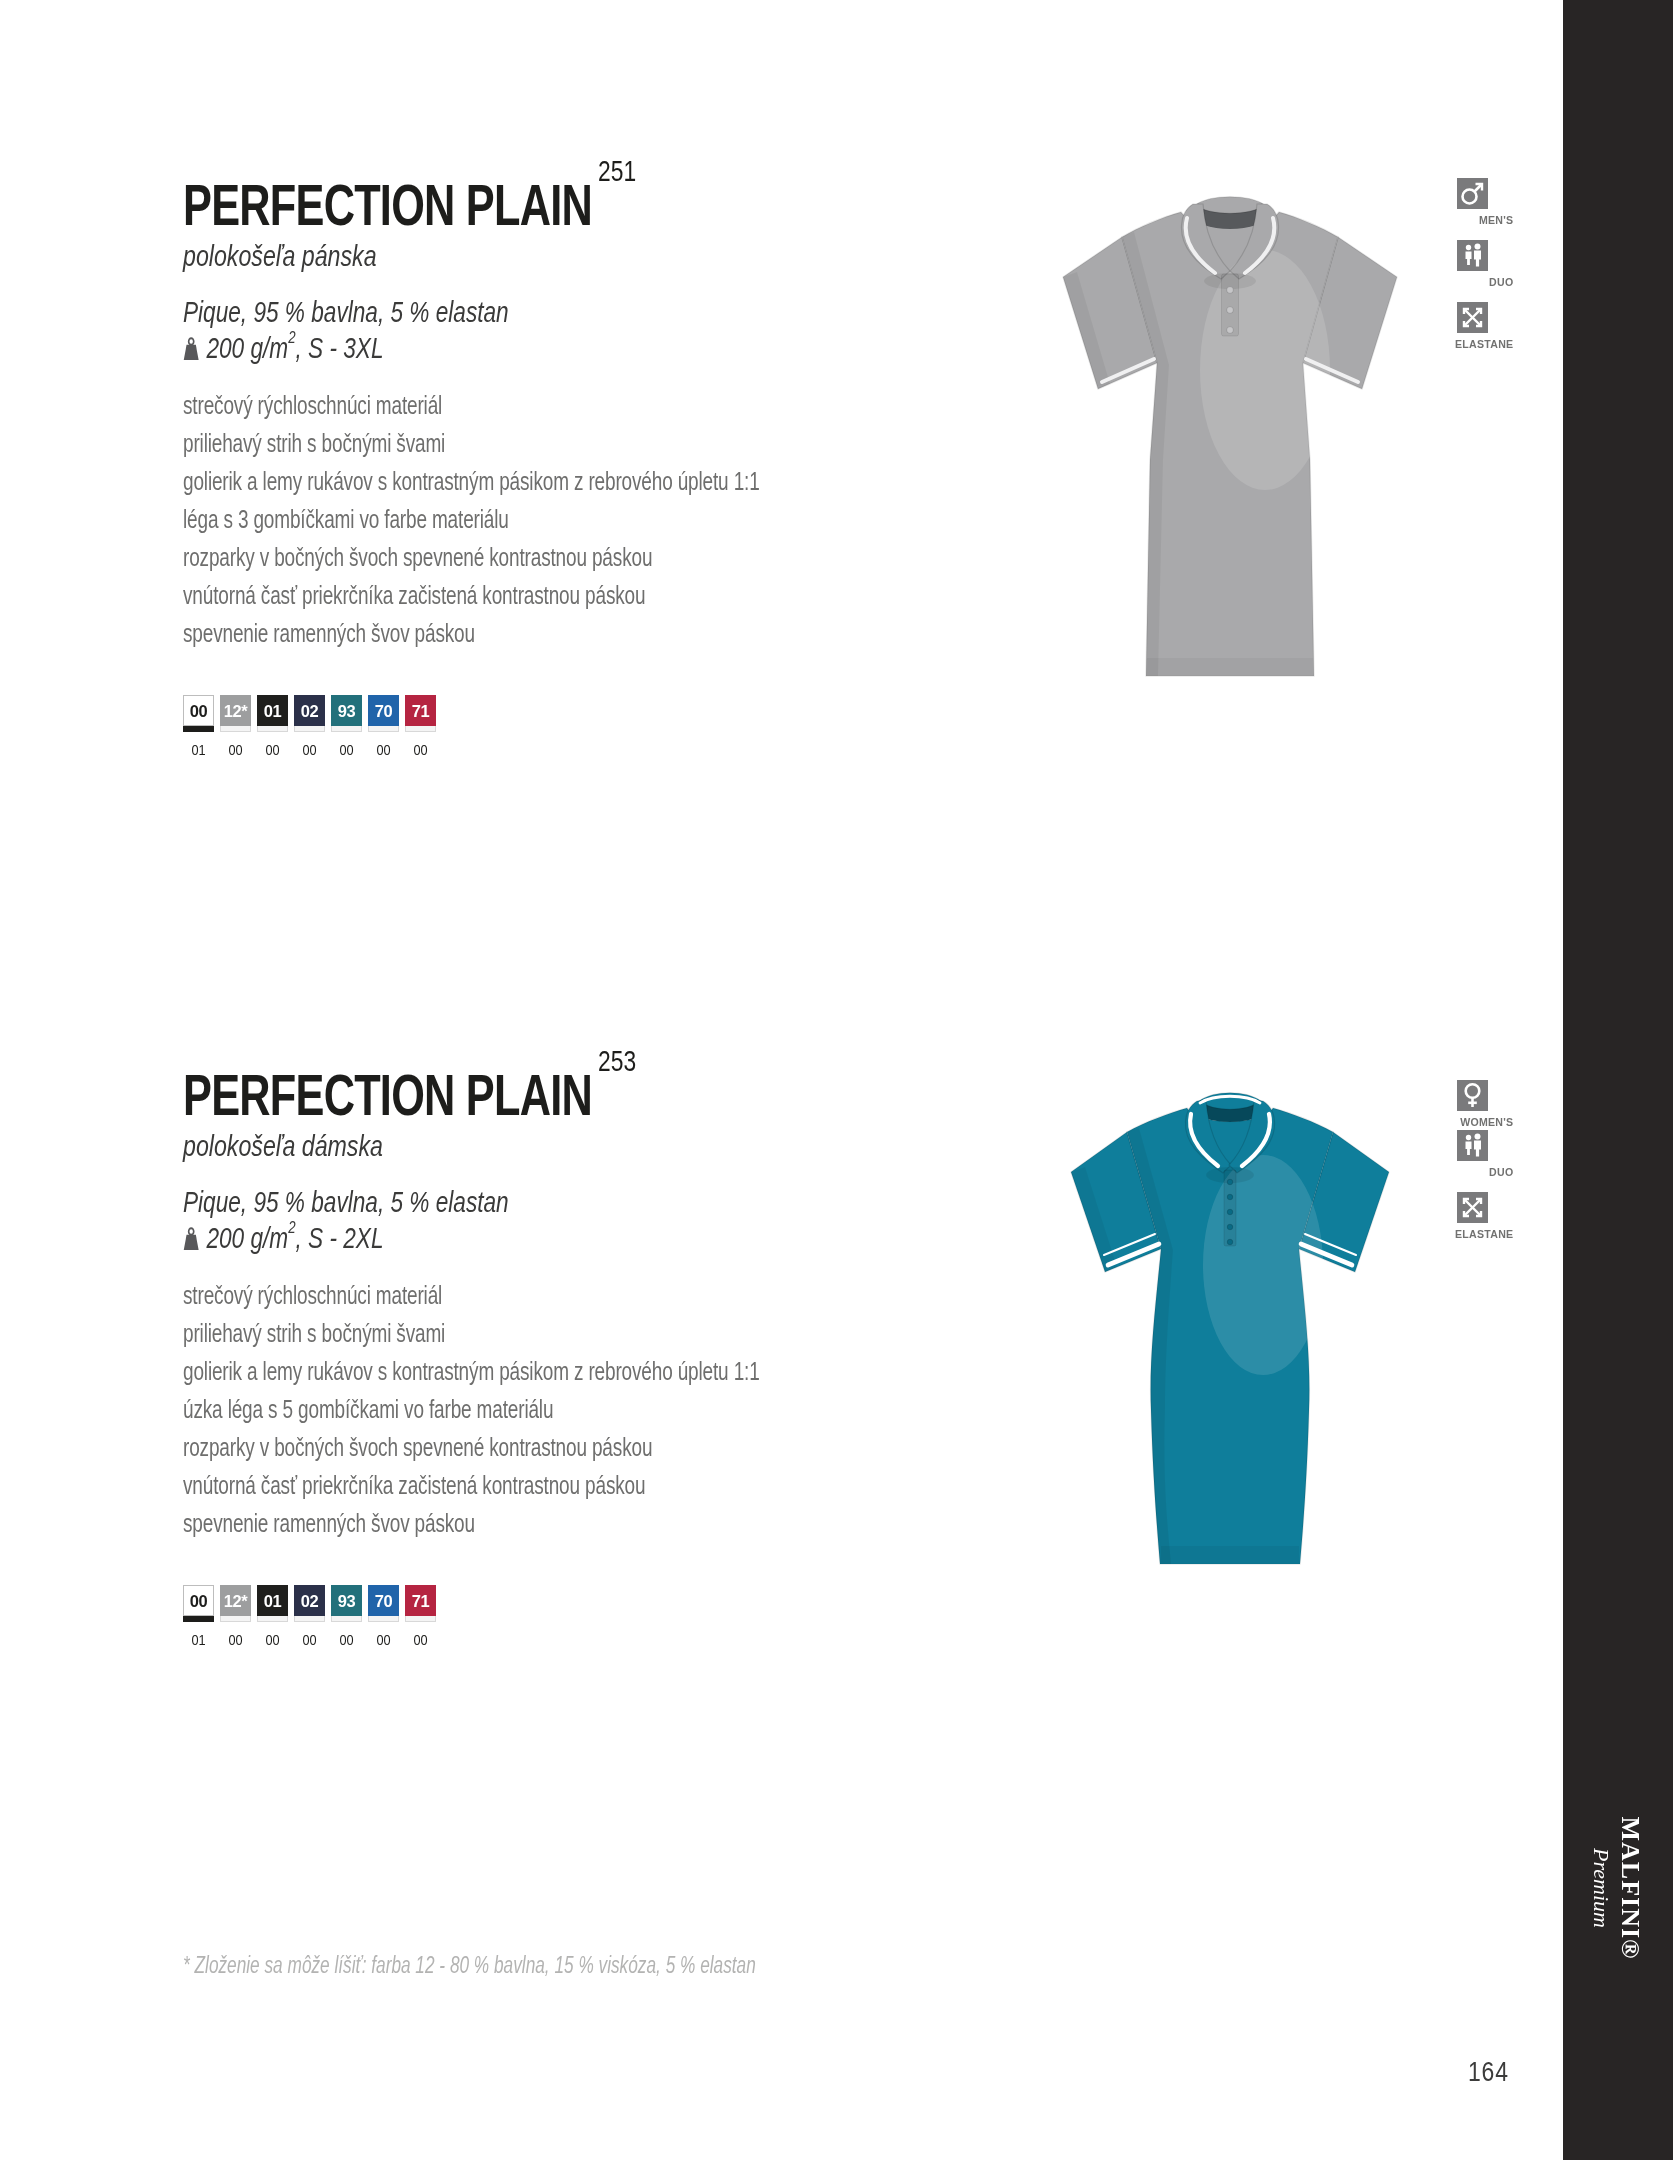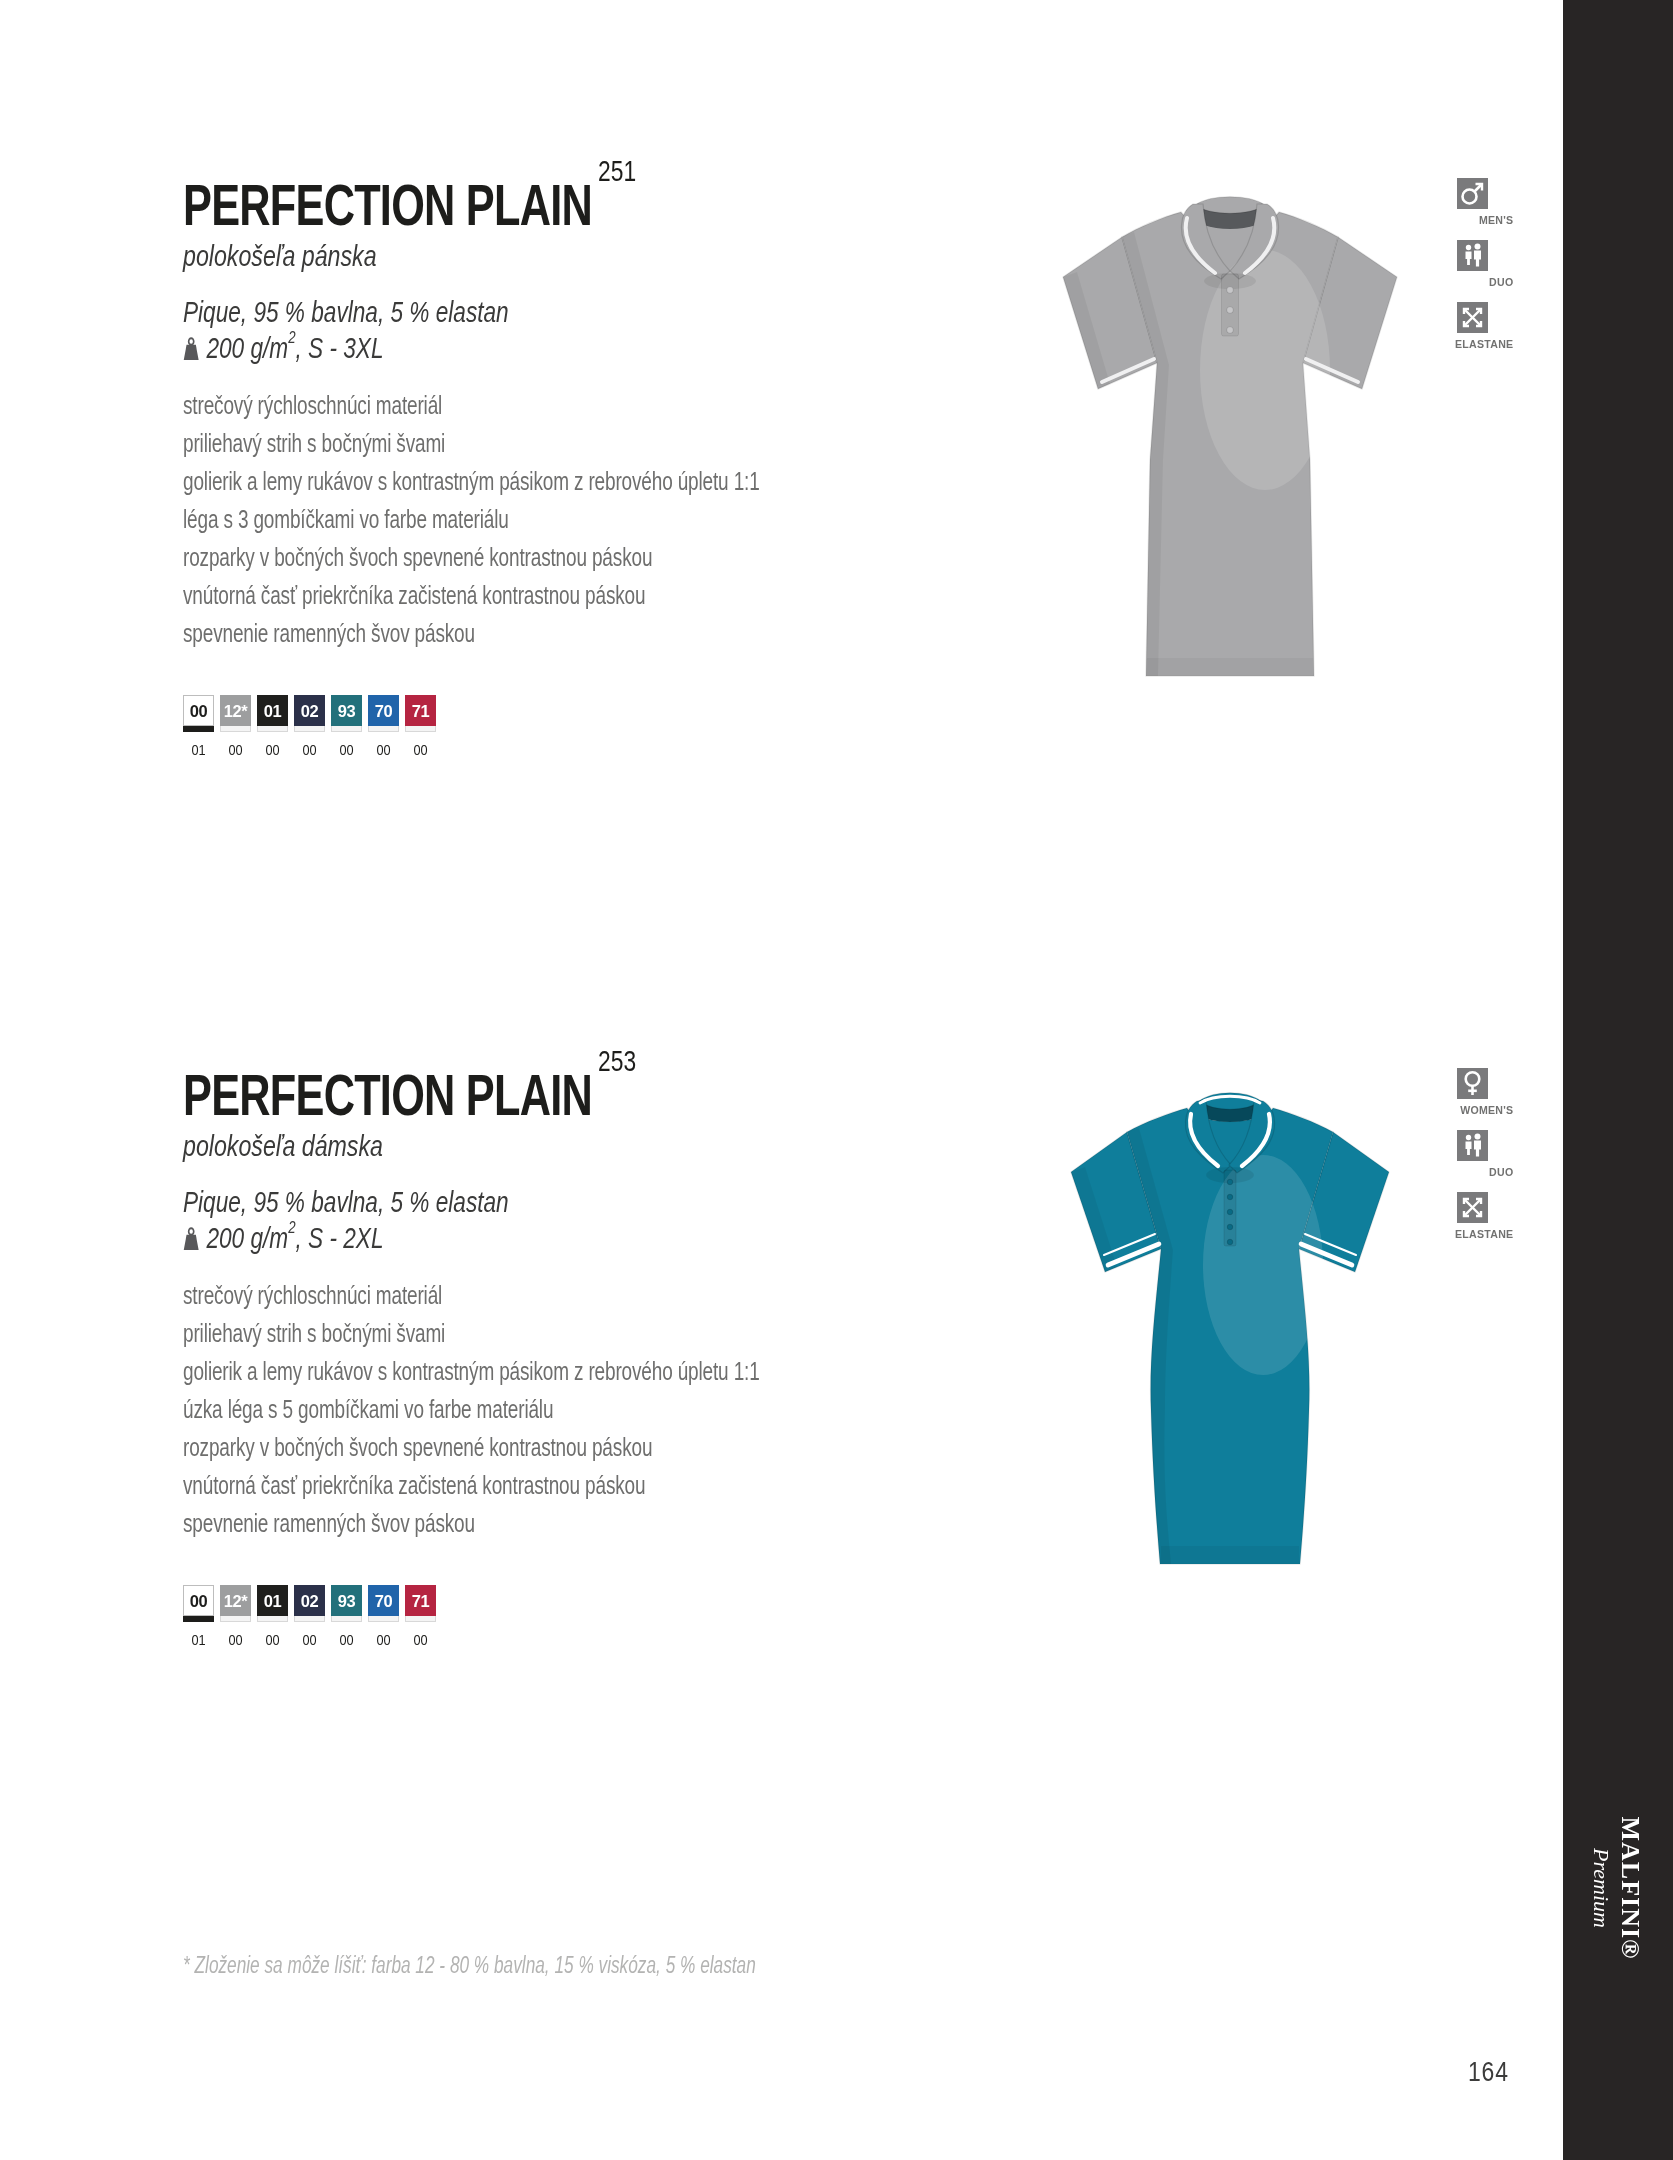--- a/index.html
+++ b/index.html
@@ -258,21 +258,21 @@
           <div class="swatch-qty">00</div>
         </div>
 
         <div class="swatch">
           <div class="swatch-box" style="background: rgb(181, 36, 65); color: rgb(255, 255, 255); border-color: rgb(181, 36, 65);">71</div>
           <div class="swatch-strip" style="background: rgb(244, 244, 244); border-color: rgb(216, 216, 216);"></div>
           <div class="swatch-qty">00</div>
         </div>
       </div>
     <div class="p-badges">
-      <div class="badge" style="top:0">
+      <div class="badge" style="top:12px">
         <div class="badge-square">
           <svg width="31" height="31" viewBox="0 0 31 31">
               <g stroke="#fff" stroke-width="2.6" fill="none">
                 <circle cx="15.5" cy="11" r="6.8"></circle>
                 <line x1="15.5" y1="17.8" x2="15.5" y2="27"></line>
                 <line x1="11.2" y1="22.8" x2="19.8" y2="22.8"></line>
               </g>
             </svg>
         </div>
         <div class="badge-label">WOMEN'S</div>

